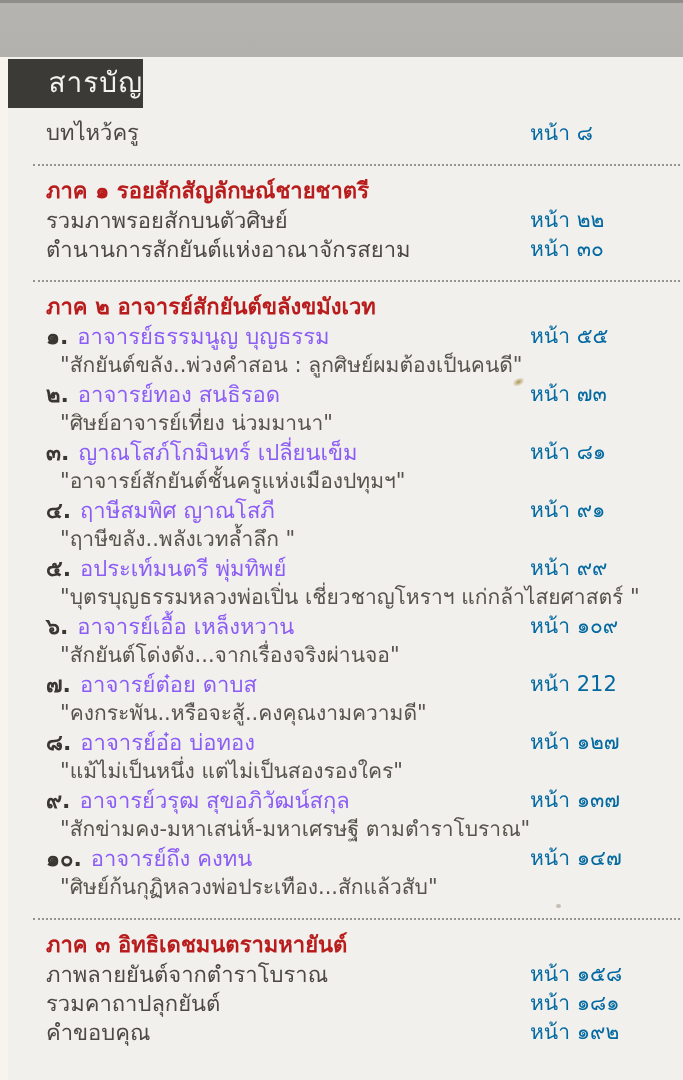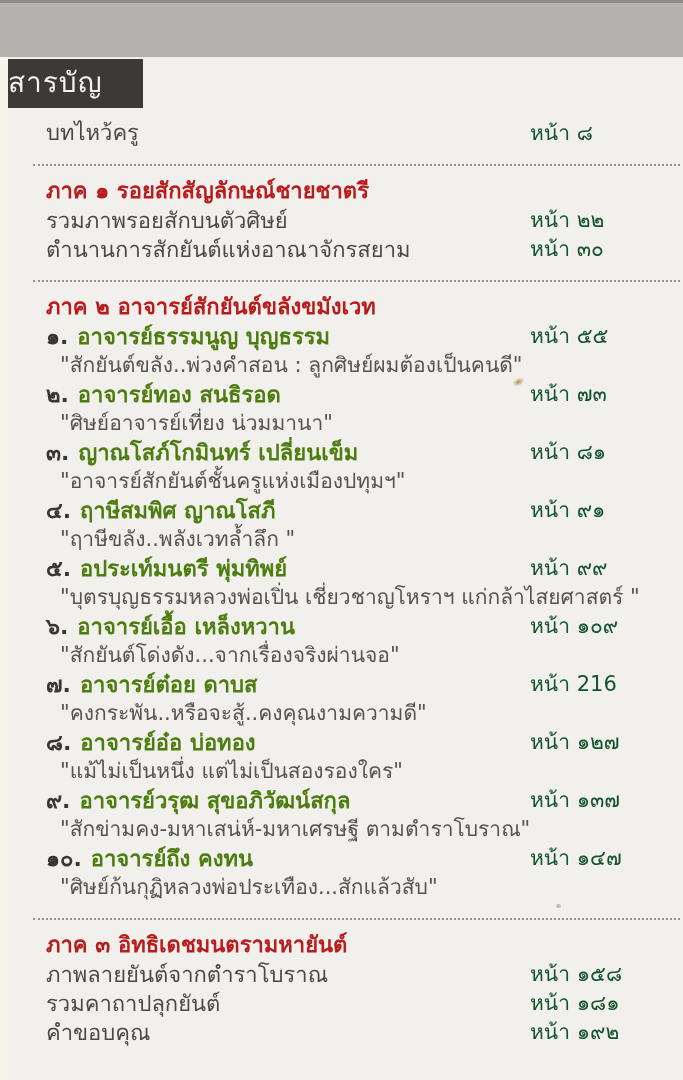--- a/index.html
+++ b/index.html
@@ -22,46 +22,46 @@
   
   .left-edge {
     position: absolute; left: 0; top: 57px; width: 8px; height: 1023px;
     background: #f7f3ed;
   }
   
   .title-box {
     position: absolute; left: 8px; top: 59px; width: 135px; height: 49px;
     background: #3b3a37;
     color: #f4f3f0;
-    font-size: 28px; line-height: 47px; text-align: left;
+    font-size: 28px; line-height: 47px; text-align: right;
     letter-spacing: 1px;
   }
   .content {
     position: absolute; left: 46px; top: 118px; width: 634px;
     color: #4c4945;
   }
   .row {
     position: relative; height: 29px; line-height: 29px;
     font-size: 22px; white-space: nowrap; color: #4c4945;
   }
   .row.front { height: 30px; line-height: 30px; margin-bottom: 8px; }
   .heading {
     height: 30px; line-height: 30px; font-size: 22px;
     font-weight: bold; color: #b91c1c; white-space: nowrap;
   }
   .num { font-weight: bold; color: #3a3733; margin-right: 9px; }
-  .entry-name { font-weight: bold; color: #4d7c0f; }
+  .entry-name { font-weight: normal; color: #8b5cf6; }
   .plain { color: #4c4945; }
   .quote {
     height: 29px; line-height: 29px; font-size: 21px;
     color: #57534d; padding-left: 14px; white-space: nowrap;
   }
   .page-num {
     position: absolute; left: 484px; top: 0;
-    font-size: 21px; font-weight: normal; color: #14532d;
+    font-size: 21px; font-weight: normal; color: #0369a1;
   }
   .divider {
     height: 0; border-top: 2px dotted #95938e;
     margin: 16px 0 10px -13px;
   }
   .stain-1 {
     position: absolute; left: 512px; top: 378px; width: 13px; height: 8px;
     background: radial-gradient(ellipse at center, rgba(150,120,30,.75), rgba(150,120,30,0) 70%);
     transform: rotate(-28deg);
   }
@@ -99,21 +99,21 @@
         <div class="row"><span class="num">๒.</span><span class="entry-name">อาจารย์ทอง สนธิรอด</span><span class="page-num">หน้า ๗๓</span></div>
         <div class="quote">"ศิษย์อาจารย์เที่ยง น่วมมานา"</div>
         <div class="row"><span class="num">๓.</span><span class="entry-name">ญาณโสภ์โกมินทร์ เปลี่ยนเข็ม</span><span class="page-num">หน้า ๘๑</span></div>
         <div class="quote">"อาจารย์สักยันต์ชั้นครูแห่งเมืองปทุมฯ"</div>
         <div class="row"><span class="num">๔.</span><span class="entry-name">ฤาษีสมพิศ ญาณโสภี</span><span class="page-num">หน้า ๙๑</span></div>
         <div class="quote">"ฤาษีขลัง..พลังเวทล้ำลึก "</div>
         <div class="row"><span class="num">๕.</span><span class="entry-name">อประเท์มนตรี พุ่มทิพย์</span><span class="page-num">หน้า ๙๙</span></div>
         <div class="quote">"บุตรบุญธรรมหลวงพ่อเปิ่น เชี่ยวชาญโหราฯ แก่กล้าไสยศาสตร์ "</div>
         <div class="row"><span class="num">๖.</span><span class="entry-name">อาจารย์เอื้อ เหล็งหวาน</span><span class="page-num">หน้า ๑๐๙</span></div>
         <div class="quote">"สักยันต์โด่งดัง...จากเรื่องจริงผ่านจอ"</div>
-        <div class="row"><span class="num">๗.</span><span class="entry-name">อาจารย์ต๋อย ดาบส</span><span class="page-num">หน้า 216</span></div>
+        <div class="row"><span class="num">๗.</span><span class="entry-name">อาจารย์ต๋อย ดาบส</span><span class="page-num">หน้า 212</span></div>
         <div class="quote">"คงกระพัน..หรือจะสู้..คงคุณงามความดี"</div>
         <div class="row"><span class="num">๘.</span><span class="entry-name">อาจารย์อ๋อ บ่อทอง</span><span class="page-num">หน้า ๑๒๗</span></div>
         <div class="quote">"แม้ไม่เป็นหนึ่ง แต่ไม่เป็นสองรองใคร"</div>
         <div class="row"><span class="num">๙.</span><span class="entry-name">อาจารย์วรุฒ สุขอภิวัฒน์สกุล</span><span class="page-num">หน้า ๑๓๗</span></div>
         <div class="quote">"สักข่ามคง-มหาเสน่ห์-มหาเศรษฐี ตามตำราโบราณ"</div>
         <div class="row"><span class="num">๑๐.</span><span class="entry-name">อาจารย์ถึง คงทน</span><span class="page-num">หน้า ๑๔๗</span></div>
         <div class="quote">"ศิษย์ก้นกุฏิหลวงพ่อประเทือง...สักแล้วสับ"</div>
         <div class="divider"></div>
         <div class="heading">ภาค ๓ อิทธิเดชมนตรามหายันต์</div>
         <div class="row"><span class="plain">ภาพลายยันต์จากตำราโบราณ</span><span class="page-num">หน้า ๑๕๘</span></div>

